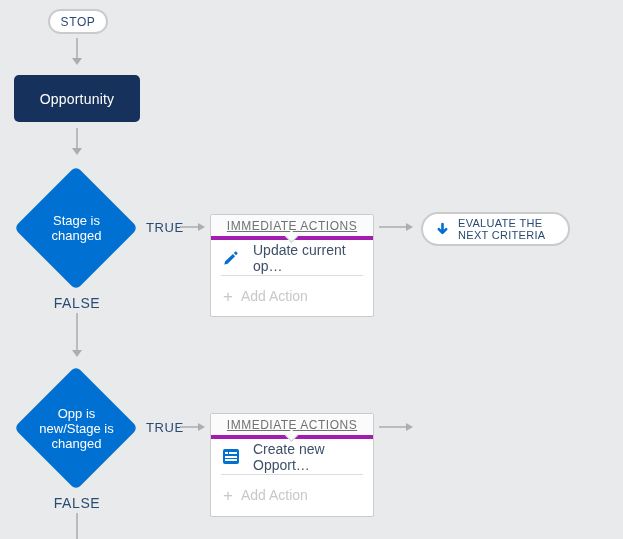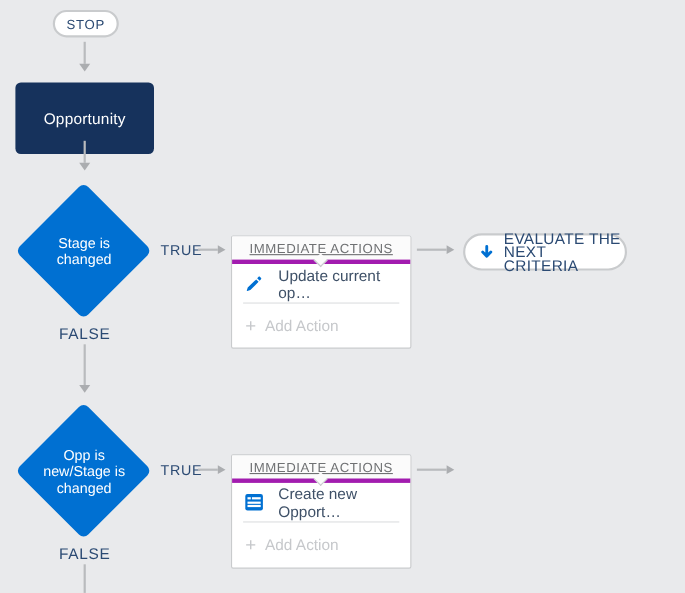--- a/index.html
+++ b/index.html
@@ -12,26 +12,26 @@
   
   .pill {
     position:absolute; background:#fff; border:2px solid #c9cbcd;
     border-radius:20px; display:flex; align-items:center; justify-content:center;
     color:#2b4a73;
   }
   .pill-start { left:48px; top:9px; width:60px; height:25px;
     font-size:12px; letter-spacing:.6px; }
   .pill-evaluate { left:421px; top:212px; width:149px; height:34px;
     border-radius:17px; justify-content:flex-start; padding-left:13px; gap:9px; }
-  .pill-evaluate .lines { font-size:14px; line-height:12px; letter-spacing:.3px; color:#2b4a73; }
+  .pill-evaluate .lines { font-size:11px; line-height:12px; letter-spacing:.3px; color:#2b4a73; }
   .pill-stop { left:421px; top:414px; width:78px; height:25px;
     border-radius:13px; gap:8px; font-size:12px; letter-spacing:.6px; }
   
   .trigger {
-    position:absolute; left:14px; top:75px; width:126px; height:65px;
+    position:absolute; left:14px; top:75px; width:126px; height:47px;
     background:#16325c; border-radius:5px; color:#fff; font-size:14px;
     display:flex; align-items:center; justify-content:center; letter-spacing:.2px;
   }
   
   .diamond {
     position:absolute; width:88px; height:88px; background:#0070d2;
     border-radius:6px; transform:rotate(45deg);
   }
   .d1 { left:32px; top:184px; }
   .d2 { left:32px; top:384px; }

